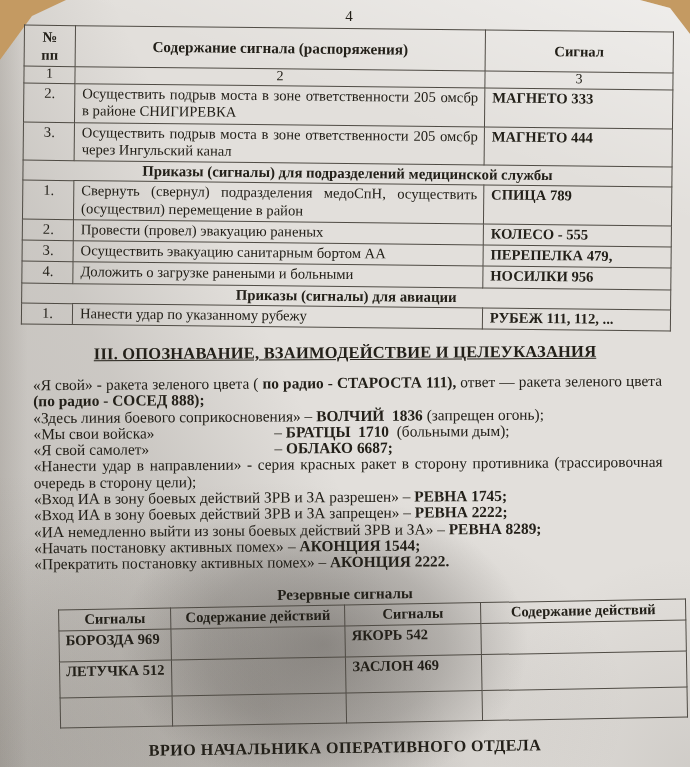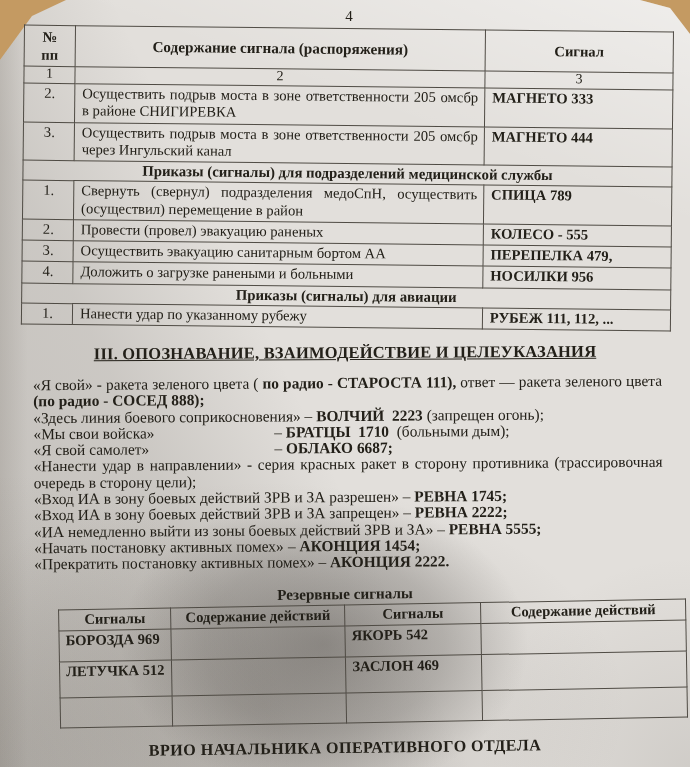--- a/index.html
+++ b/index.html
@@ -129,28 +129,28 @@
         <td class="c-content">Нанести удар по указанному рубежу</td>
         <td class="c-signal">РУБЕЖ 111, 112, ...</td>
       </tr>
     </tbody>
   </table>
 
   <div class="sec3-heading">III. ОПОЗНАВАНИЕ, ВЗАИМОДЕЙСТВИЕ И ЦЕЛЕУКАЗАНИЯ</div>
 
   <div class="sec3-block">
     <div class="line flow"><span>«Я свой» - ракета зеленого цвета ( </span><span class="b">по радио - СТАРОСТА 111),</span><span> ответ — ракета зеленого цвета </span><span class="b">(по радио - СОСЕД 888);</span></div>
-    <div class="line"><span>«Здесь линия боевого соприкосновения» – </span><span class="b">ВОЛЧИЙ  2223</span><span> (запрещен огонь);</span></div>
+    <div class="line"><span>«Здесь линия боевого соприкосновения» – </span><span class="b">ВОЛЧИЙ  1836</span><span> (запрещен огонь);</span></div>
     <div class="line tab235"><span>«Мы свои войска»</span><span> – </span><span class="b">БРАТЦЫ  1710</span><span>  (больными дым);</span></div>
     <div class="line tab235"><span>«Я свой самолет»</span><span> – </span><span class="b">ОБЛАКО 6687;</span></div>
     <div class="line flow"><span>«Нанести удар в направлении» - серия красных ракет в сторону противника (трассировочная очередь в сторону цели);</span></div>
     <div class="line tab315"><span>«Вход ИА в зону боевых действий ЗРВ и ЗА разрешен»</span><span> – </span><span class="b">РЕВНА 1745;</span></div>
     <div class="line tab315"><span>«Вход ИА в зону боевых действий ЗРВ и ЗА запрещен»</span><span> – </span><span class="b">РЕВНА 2222;</span></div>
-    <div class="line"><span>«ИА немедленно выйти из зоны боевых действий ЗРВ и ЗА» – </span><span class="b">РЕВНА 5555;</span></div>
-    <div class="line tab250"><span>«Начать постановку активных помех»</span><span> – </span><span class="b">АКОНЦИЯ 1454;</span></div>
+    <div class="line"><span>«ИА немедленно выйти из зоны боевых действий ЗРВ и ЗА» – </span><span class="b">РЕВНА 8289;</span></div>
+    <div class="line tab250"><span>«Начать постановку активных помех»</span><span> – </span><span class="b">АКОНЦИЯ 1544;</span></div>
     <div class="line"><span>«Прекратить постановку активных помех» – </span><span class="b">АКОНЦИЯ 2222.</span></div>
   </div>
 
   <div class="reserve-title">Резервные сигналы</div>
 
   <table class="reserve-table">
     <tbody>
       <tr class="hdr">
         <td class="rc1">Сигналы</td>
         <td class="rc2">Содержание действий</td>

